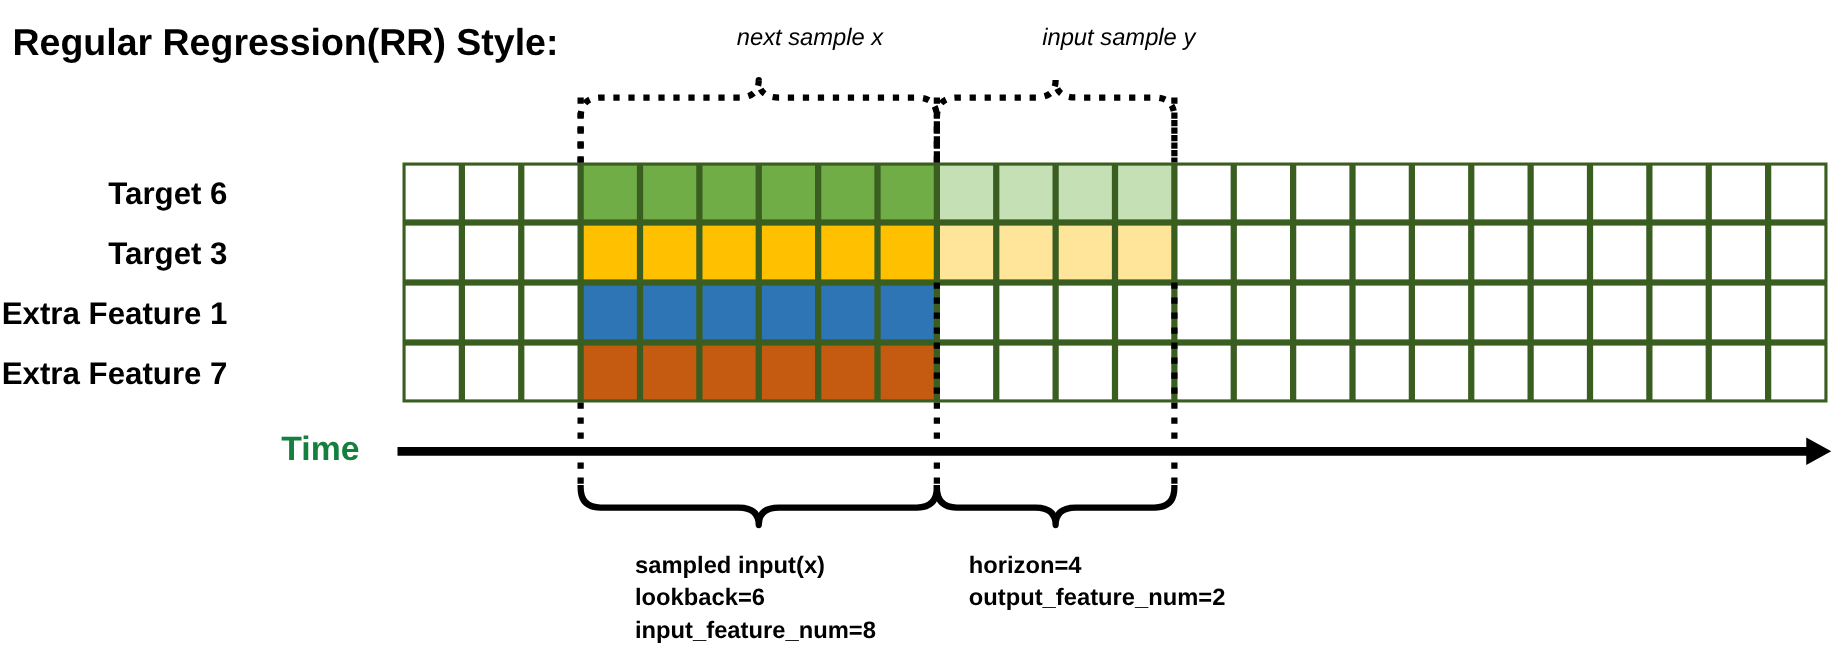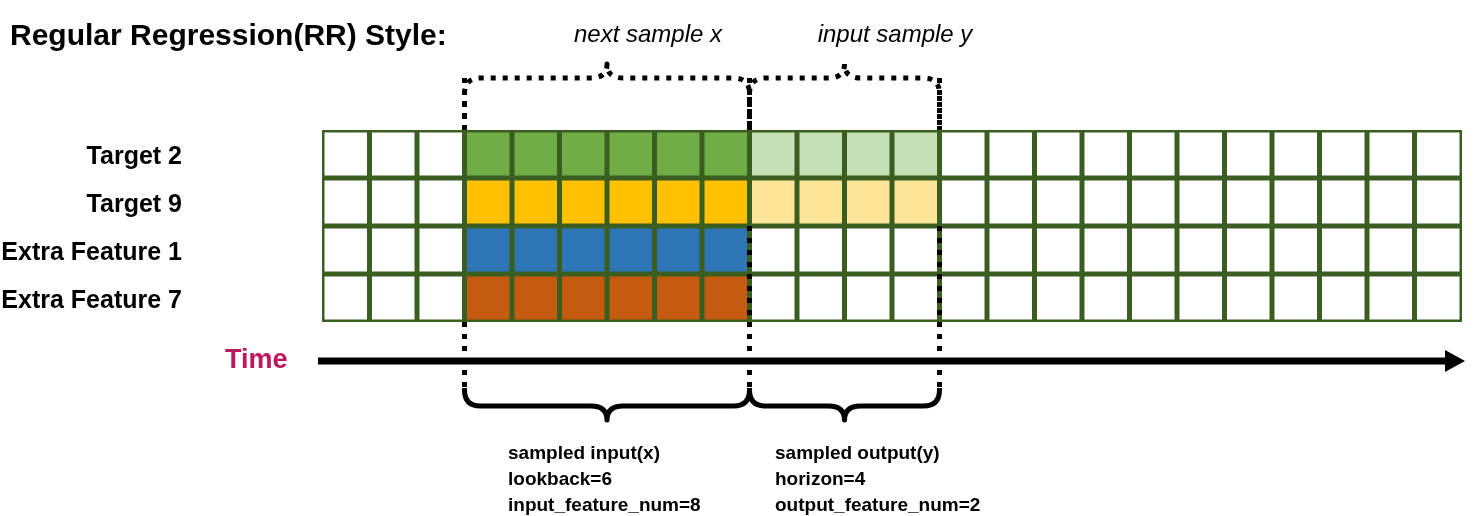--- a/index.html
+++ b/index.html
@@ -21,63 +21,62 @@
   .row-label{
     position:absolute;
     right:1160px;
     font-size:25px;font-weight:bold;color:#000;
     text-align:right;white-space:nowrap;
     line-height:1;
   }
 
   .time-label{
     position:absolute;left:225px;top:328px;
-    font-size:27px;font-weight:bold;color:#be185d;white-space:nowrap;
+    font-size:27px;font-weight:bold;color:#15803d;white-space:nowrap;
   }
 
   .brace-label{
     position:absolute;
-    font-size:24px;font-style:italic;color:#000;
+    font-size:19px;font-style:italic;color:#000;
     white-space:nowrap;text-align:center;
   }
 
   .caption{
     position:absolute;
     font-size:19px;color:#000;
     line-height:26px;white-space:nowrap;
   }
   .caption div{white-space:nowrap;font-weight:bold;}
 
   svg.layer{position:absolute;left:0;top:0;width:1476px;height:516px;overflow:visible;}
 </style>
 </head>
 <body>
 
 <div id="stage">
 
   <div class="page-title">Regular Regression(RR) Style:</div>
 
-  <div class="row-label" style="top:127px;">Target 2</div>
-  <div class="row-label" style="top:175px;">Target 9</div>
+  <div class="row-label" style="top:127px;">Target 6</div>
+  <div class="row-label" style="top:175px;">Target 3</div>
   <div class="row-label" style="top:223px;">Extra Feature 1</div>
   <div class="row-label" style="top:271px;">Extra Feature 7</div>
 
   <div class="time-label">Time</div>
 
   <div class="brace-label" style="left:508px;top:4px;width:280px;">next sample x</div>
   <div class="brace-label" style="left:765px;top:4px;width:260px;">input sample y</div>
 
   <div class="caption" style="left:508px;top:424px;">
     <div>sampled input(x)</div>
     <div>lookback=6</div>
     <div>input_feature_num=8</div>
   </div>
 
   <div class="caption" style="left:775px;top:424px;">
-    <div>sampled output(y)</div>
     <div>horizon=4</div>
     <div>output_feature_num=2</div>
   </div>
 
   <svg class="layer" viewBox="0 0 1476 516">
     <g id="grid-layer">
         <rect x="322" y="114" width="1140" height="192" fill="#3a5e1f"></rect>
         <rect x="324.50" y="116.50" width="42.50" height="43.00" fill="#ffffff"></rect>
         <rect x="372.00" y="116.50" width="42.50" height="43.00" fill="#ffffff"></rect>
         <rect x="419.50" y="116.50" width="42.50" height="43.00" fill="#ffffff"></rect>

